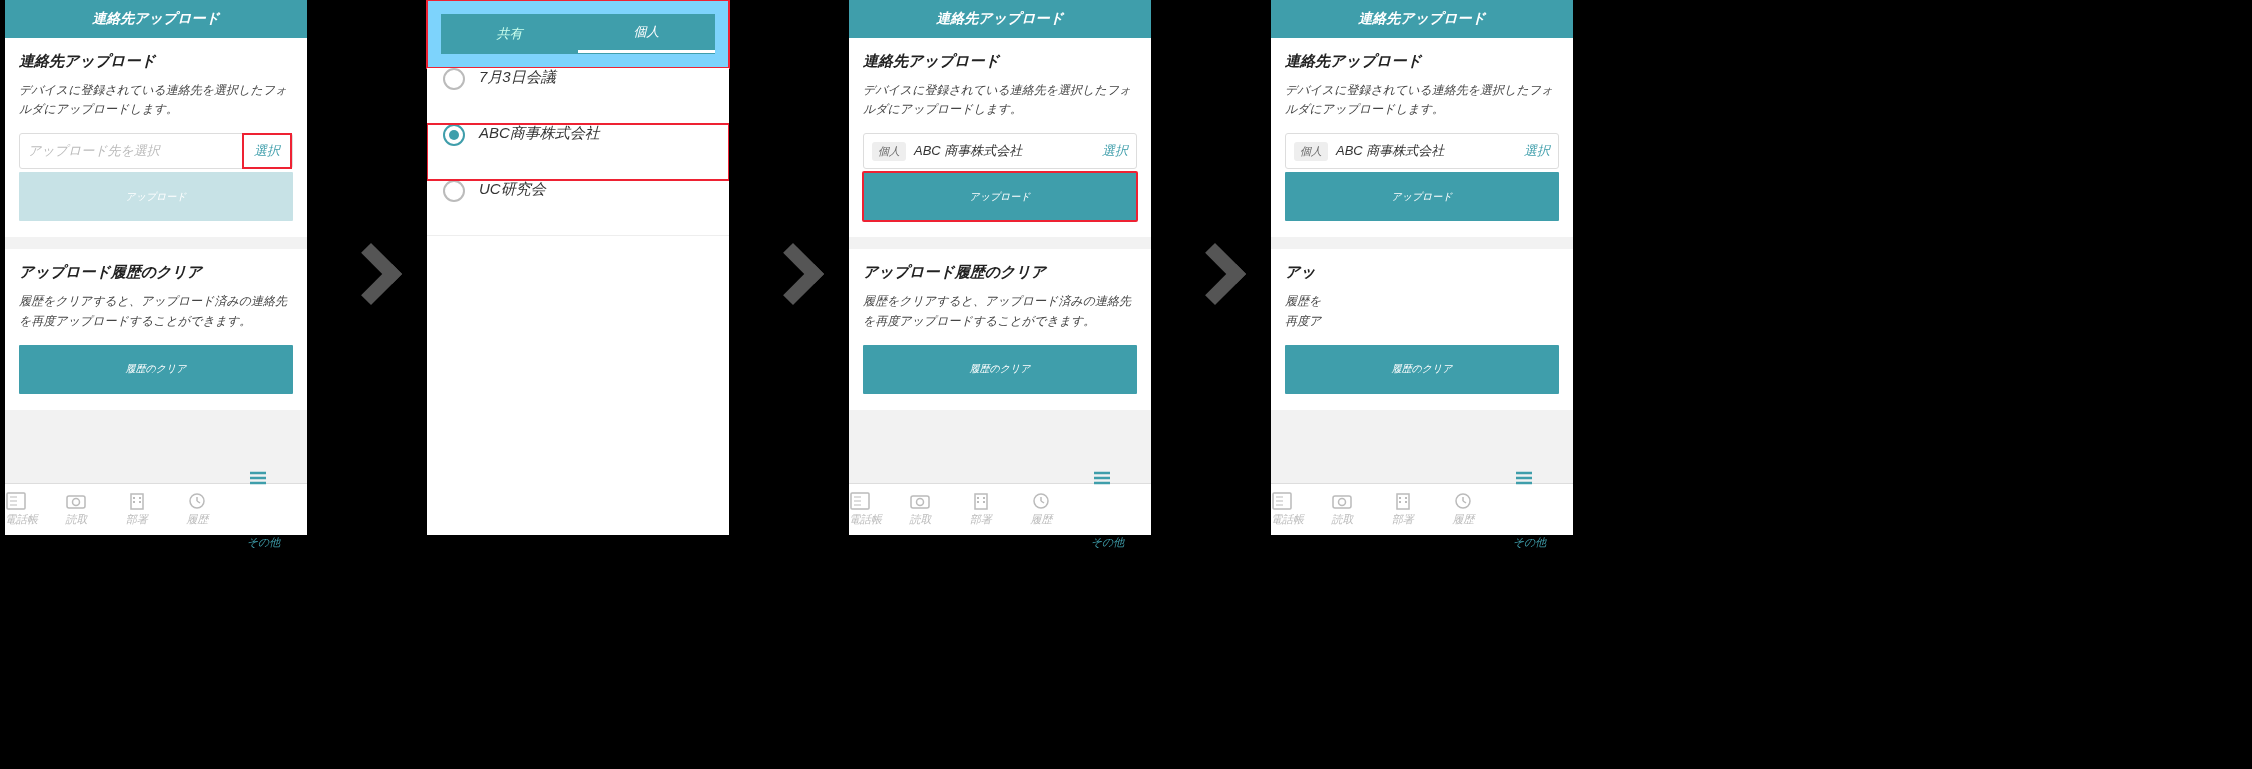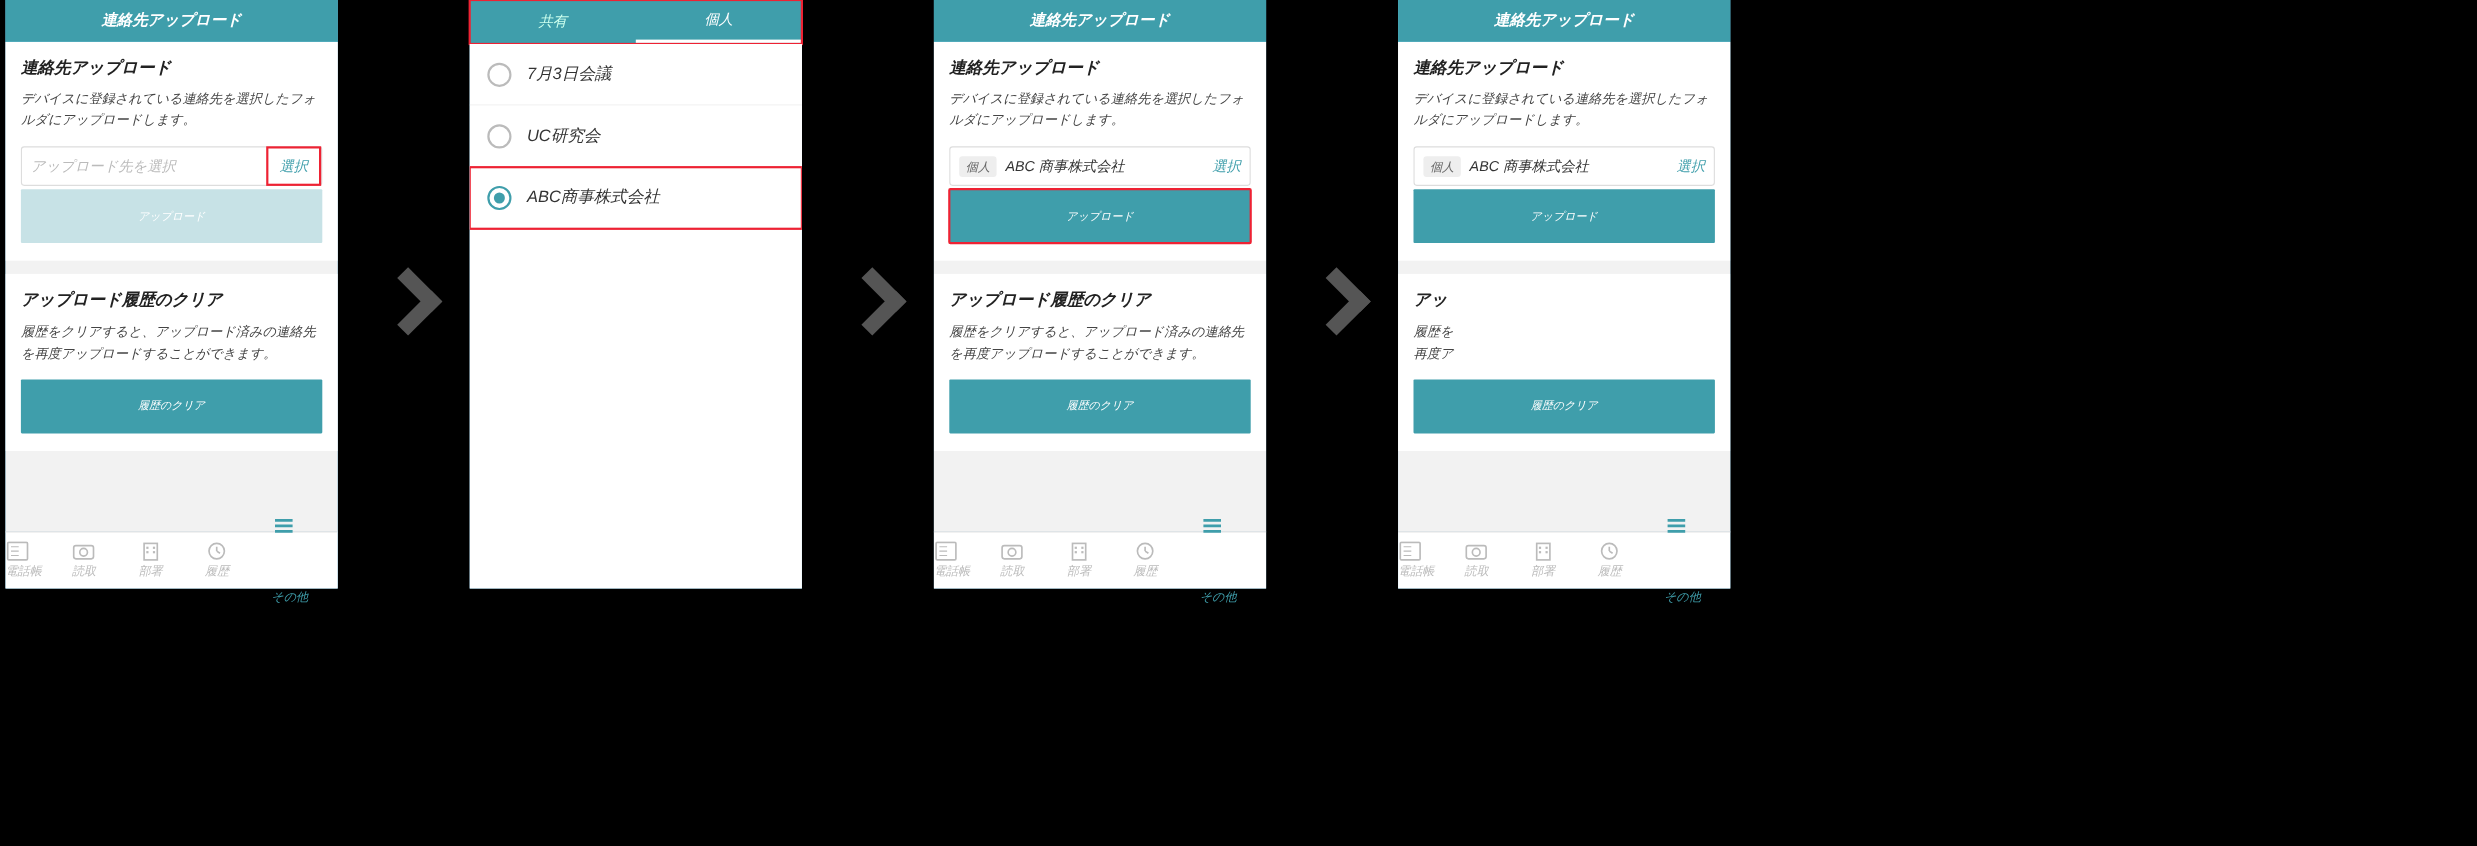--- a/index.html
+++ b/index.html
@@ -129,21 +129,21 @@
     display:flex; background:#3f9eab; height:40px;
     border-bottom:1px solid #3f9eab;
   }
   .seg-tab {
     flex:1; display:flex;align-items:center;justify-content:center;
     color:#cfe; font-size:13px;
   }
   .seg-tab.selected { color:#fff; border-bottom:3px solid #fff; }
   .list-row {
     height: 56px; background:#fff;
-    display:flex; align-items:center; gap:14px;
+    display:flex; gap:14px;
     padding: 0 16px;
     border-bottom:1px solid #eee;
     font-size:15px; color:#333;
   }
   .radio {
     width:22px;height:22px;border:2px solid #bbb;border-radius:50%;
     display:flex;align-items:center;justify-content:center;
     flex-shrink:0;
   }
   .radio.checked { border-color:#3f9eab; }
@@ -242,38 +242,38 @@
         <span>その他</span>
       </div>
   </div>
 </div>
 
 <div class="arrow-gap">
     <div class="chevron"></div>
   </div>
 
 <div class="phone">
-  <div class="highlight-red" style="padding:0">
+  <div class="highlight-red" style="padding:14px">
     <div class="seg-tabs">
       <div class="seg-tab">共有</div>
       <div class="seg-tab selected">個人</div>
     </div>
   </div>
   <div class="content" style="background:#fff">
     <div class="list-row">
       <span class="radio"></span>
       <span>7月3日会議</span>
     </div>
+    <div class="list-row highlight-red">
+      <span class="radio checked"></span>
+      <span>ABC商事株式会社</span>
+    </div>
     <div class="list-row">
       <span class="radio"></span>
       <span>UC研究会</span>
-    </div>
-    <div class="list-row highlight-red">
-      <span class="radio checked"></span>
-      <span>ABC商事株式会社</span>
     </div>
   </div>
 </div>
 
 <div class="arrow-gap">
     <div class="chevron"></div>
   </div>
 
 <div class="phone">
   <div class="header">連絡先アップロード</div>

